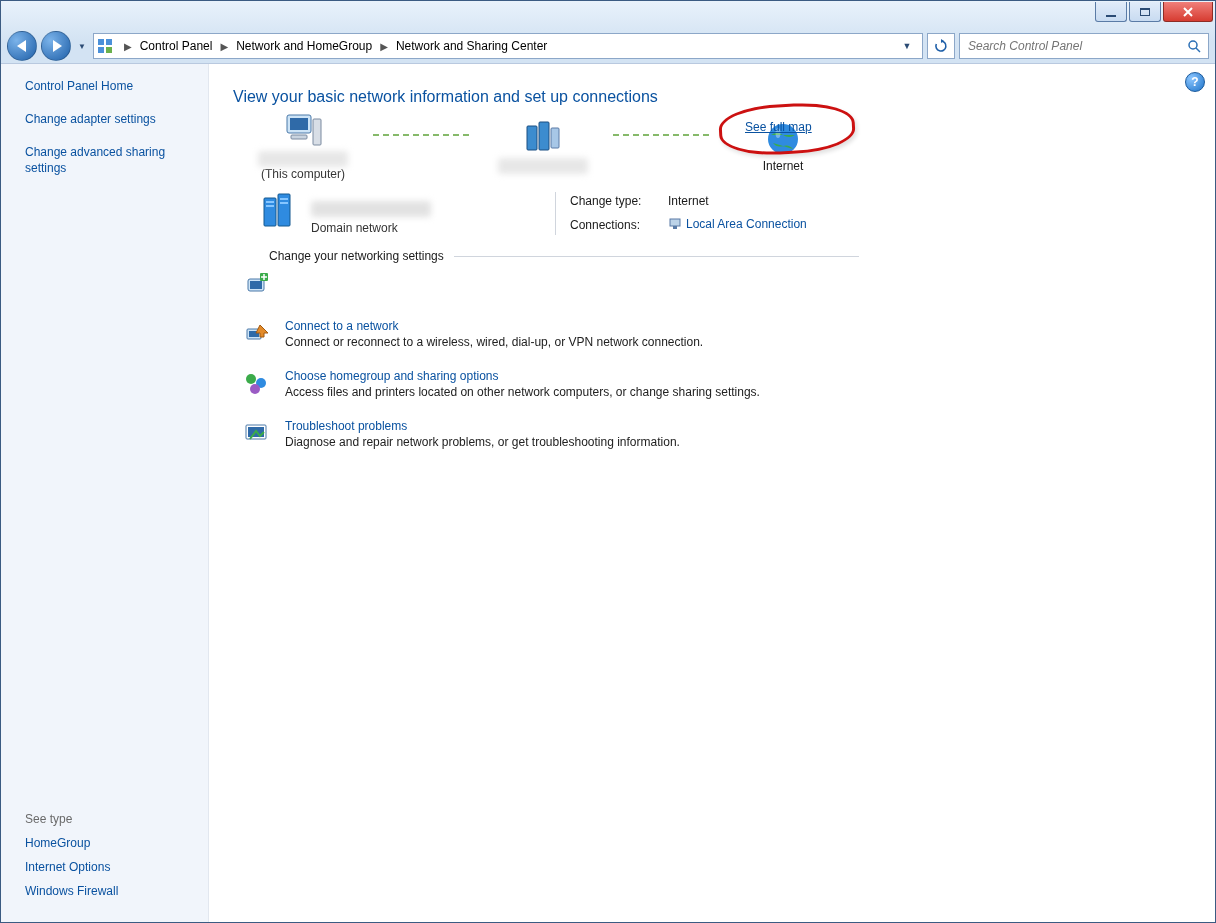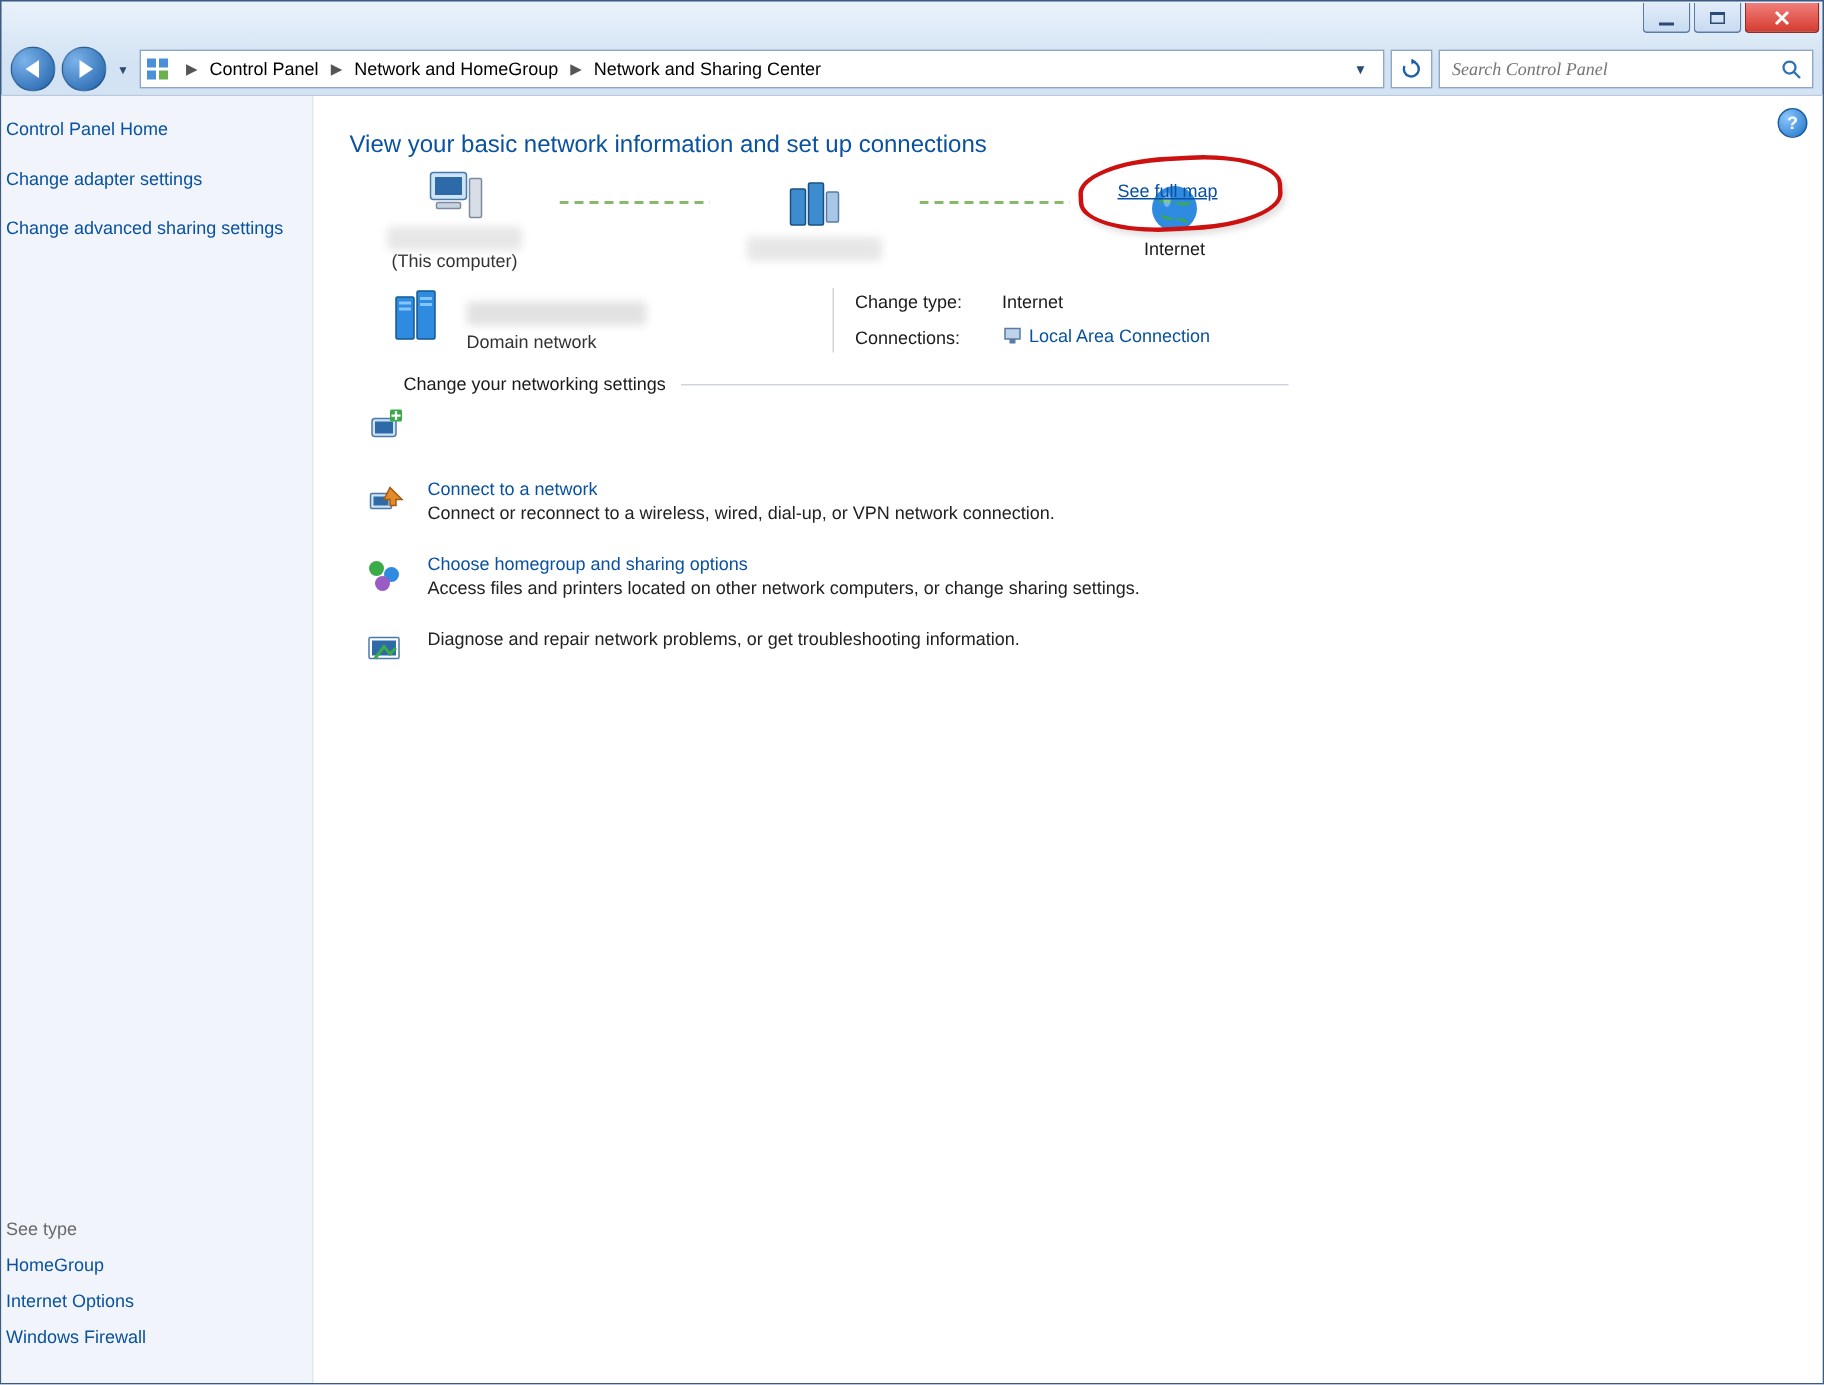--- a/index.html
+++ b/index.html
@@ -168,41 +168,41 @@
     display: flex;
     align-items: center;
     padding: 0 6px;
   }
   .search-box input {
     border: none;
     outline: none;
     flex: 1;
     font-style: italic;
     color: #6a6a6a;
-    font-family: Liberation Serif, serif;
+    font-family: Liberation Sans, sans-serif;
     font-size: 12px;
   }
   .search-glass {
     width: 16px; height: 16px;
     display:flex;align-items:center;justify-content:center;
     color:#2b6fb5;
   }
   
   .body {
     flex: 1;
     display: flex;
     background: #fff;
     border-top: 1px solid #b9c9df;
     min-height: 0;
   }
   .sidebar {
     width: 208px;
     background: #f1f5fb;
     border-right: 1px solid #e2e7ef;
-    padding: 14px 3px;
+    padding: 14px 24px;
     display: flex;
     flex-direction: column;
     box-sizing: border-box;
   }
   .sidebar-link {
     color: #0a52a0;
     margin-bottom: 16px;
     cursor: pointer;
     line-height: 1.4;
   }
@@ -605,20 +605,21 @@
 
         <div class="settings-item">
           <span class="settings-icon">
             <svg width="28" height="28" viewBox="0 0 28 28">
               <rect x="3" y="6" width="20" height="14" rx="1" fill="#fff" stroke="#4a78a8"></rect>
               <rect x="5" y="8" width="16" height="10" fill="#2f6aa8"></rect>
               <path d="M7 20 l6 -8 l4 5 l4 -4" stroke="#3bab4a" stroke-width="2" fill="none"></path>
             </svg>
           </span>
           <div class="settings-text">
+            <div class="title">Troubleshoot problems</div>
             <div class="desc">Diagnose and repair network problems, or get troubleshooting information.</div>
           </div>
         </div>
 
       </div>
     </div>
   </div>
 </div>
 
 </body></html>

